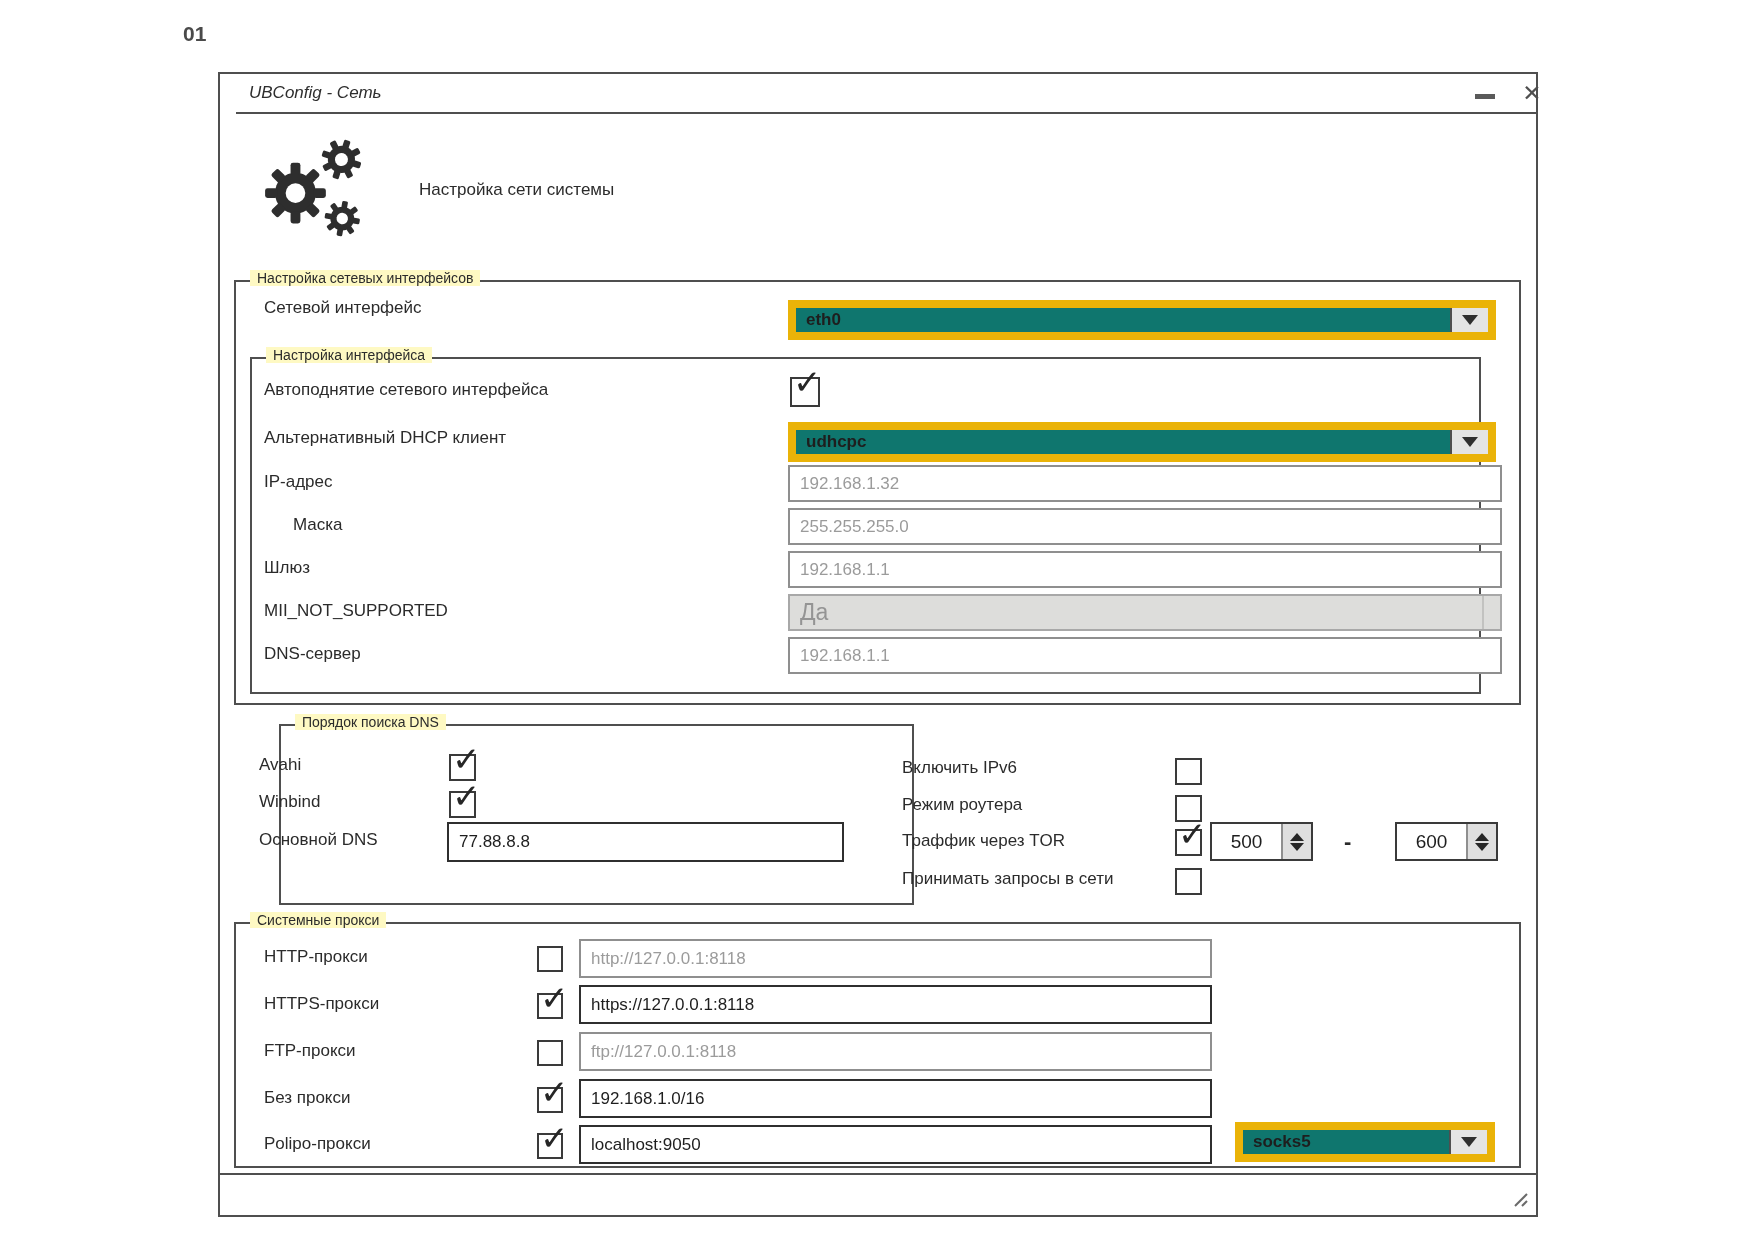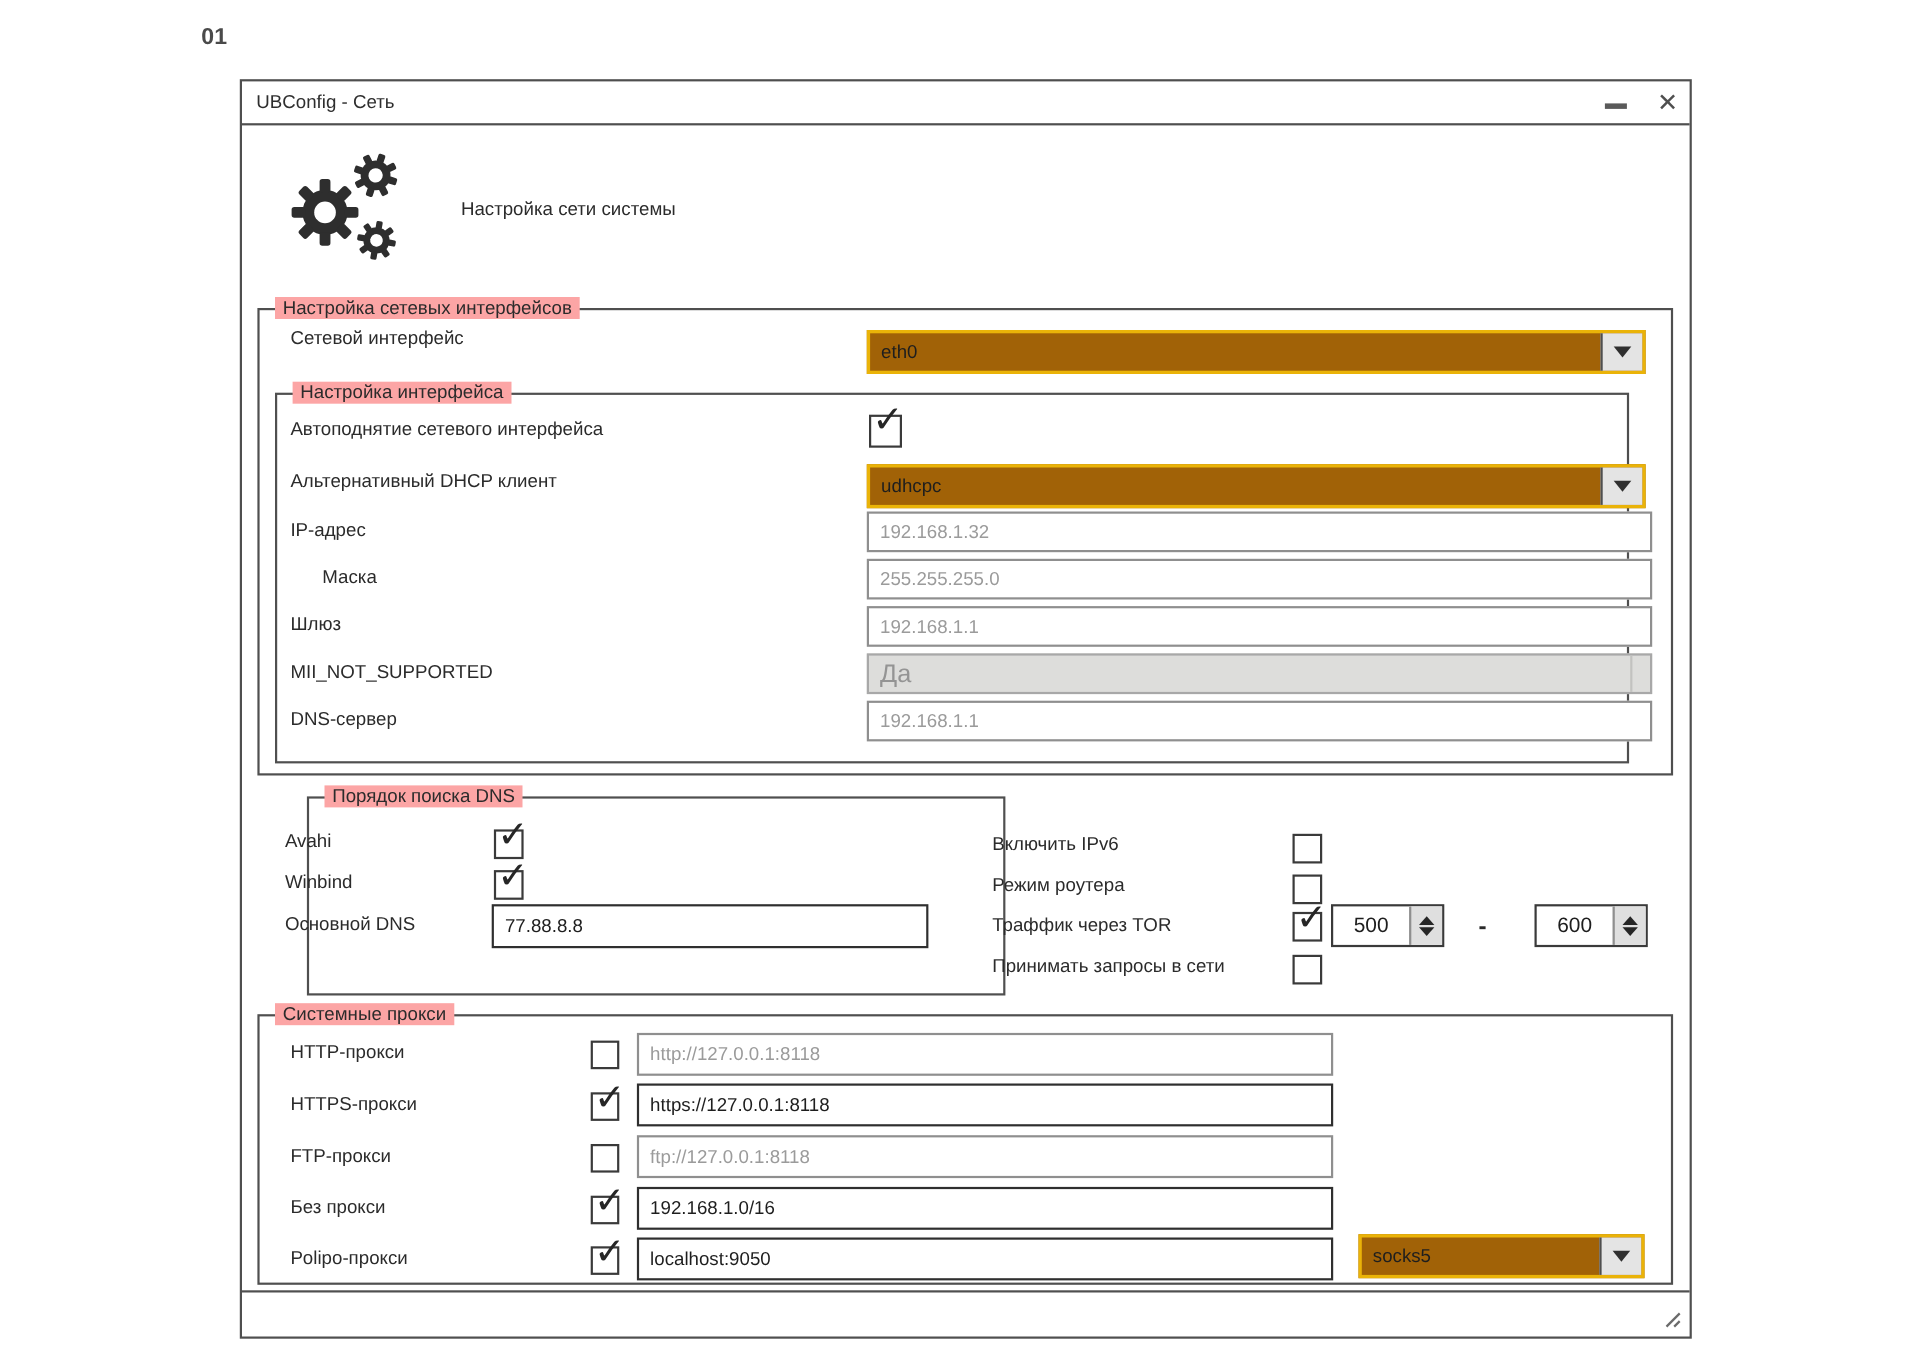--- a/index.html
+++ b/index.html
@@ -1,37 +1,37 @@
 <!DOCTYPE html>
 <html><head>
 <meta charset="utf-8">
 <style>
   html,body{margin:0;padding:0;background:#fff;}
   body{width:1753px;height:1240px;position:relative;font-family:"Liberation Sans","DejaVu Sans",sans-serif;color:#222;}
   .page-num{position:absolute;left:183px;top:22px;font-size:21px;font-weight:bold;color:#4a4a4a;}
   .window{position:absolute;left:218px;top:72px;width:1320px;height:1145px;border:2px solid #4f4f4f;background:#fff;box-sizing:border-box;}
-  .titlebar{position:absolute;left:0;top:0;right:0;height:38px;border-bottom:2px solid #4f4f4f;}
+  .titlebar{position:absolute;left:16px;top:0;right:0;height:38px;border-bottom:2px solid #4f4f4f;font-style:italic;}
   .titlebar .title{position:absolute;left:13px;top:0;height:38px;line-height:38px;font-size:17px;color:#2e2e2e;}
   .btn-min{position:absolute;left:1236px;top:6px;width:28px;height:26px;cursor:pointer;}
   .btn-min .dash{position:absolute;left:3px;top:14px;width:20px;height:5px;background:#5a5a5a;}
   .btn-close{position:absolute;left:1280px;top:5px;width:32px;height:28px;text-align:center;line-height:28px;font-size:23px;font-weight:bold;color:#4f4f4f;cursor:pointer;}
   .hdr-icon{position:absolute;left:42px;top:60px;width:108px;height:110px;}
   .hdr-title{position:absolute;left:199px;top:103px;height:26px;line-height:26px;font-size:17px;color:#2b2b2b;}
   .group{position:absolute;border:2px solid #4f4f4f;background:#fff;box-sizing:border-box;}
-  .legend{position:absolute;top:-12px;left:14px;background:#fca5a5;padding:0 7px;font-size:17px;color:#2b2b2b;white-space:nowrap;}
+  .legend{position:absolute;top:-12px;left:14px;background:#fef9c3;padding:0 7px;font-size:14px;color:#2b2b2b;white-space:nowrap;}
   .lbl{position:absolute;font-size:17px;color:#2b2b2b;white-space:nowrap;}
   .field{position:absolute;box-sizing:border-box;background:#fff;}
   .field input{width:100%;height:100%;border:none;outline:none;background:transparent;font-family:inherit;font-size:17px;padding:0 10px;box-sizing:border-box;color:#1e1e1e;}
   .b-thin{border:2px solid #8f8f8f;}
   .b-dark{border:2px solid #2f2f2f;}
   .gray-val input{color:#9b9b9b;}
   .disabled-field{background:#dddddb;border:2px solid #a8a8a8;}
   .disabled-field .dis-text{position:absolute;left:10px;top:0;height:100%;display:flex;align-items:center;font-size:23px;color:#949494;}
   .disabled-field .dis-div{position:absolute;right:16px;top:0;bottom:0;width:0;border-left:2px solid #c2c2c0;}
-  .dd{position:absolute;border:3px solid #eab308;background:#a16207;box-sizing:border-box;display:flex;cursor:pointer;}
+  .dd{position:absolute;border:8px solid #eab308;background:#0f766e;box-sizing:border-box;display:flex;cursor:pointer;font-weight:bold;}
   .dd .dd-text{flex:1;font-size:17px;color:#1e1e1e;display:flex;align-items:center;padding-left:10px;overflow:hidden;}
   .dd .dd-btn{width:36px;background:#e4e4e4;border-left:2px solid #4f4f4f;display:flex;align-items:center;justify-content:center;}
   .tri-down{width:0;height:0;border-left:8px solid transparent;border-right:8px solid transparent;border-top:10px solid #2f2f2f;}
   .cb{position:absolute;width:23px;height:23px;border:2px solid #3a3a3a;background:#fff;box-sizing:content-box;cursor:pointer;}
   .cb .tick{display:none;position:absolute;left:1px;top:-14px;font-size:34px;font-weight:bold;color:#262626;line-height:1;}
   .cb.checked .tick{display:block;}
   .spin{position:absolute;border:2px solid #3a3a3a;background:#fff;box-sizing:border-box;display:flex;}
   .spin .num{flex:1;display:flex;align-items:center;justify-content:center;font-size:19px;color:#1e1e1e;}
   .spin .btns{width:28px;background:#dfdfdf;border-left:2px solid #8f8f8f;display:flex;flex-direction:column;align-items:center;justify-content:center;gap:2px;cursor:pointer;}
   .tri-up-s{width:0;height:0;border-left:7px solid transparent;border-right:7px solid transparent;border-bottom:8px solid #262626;}

